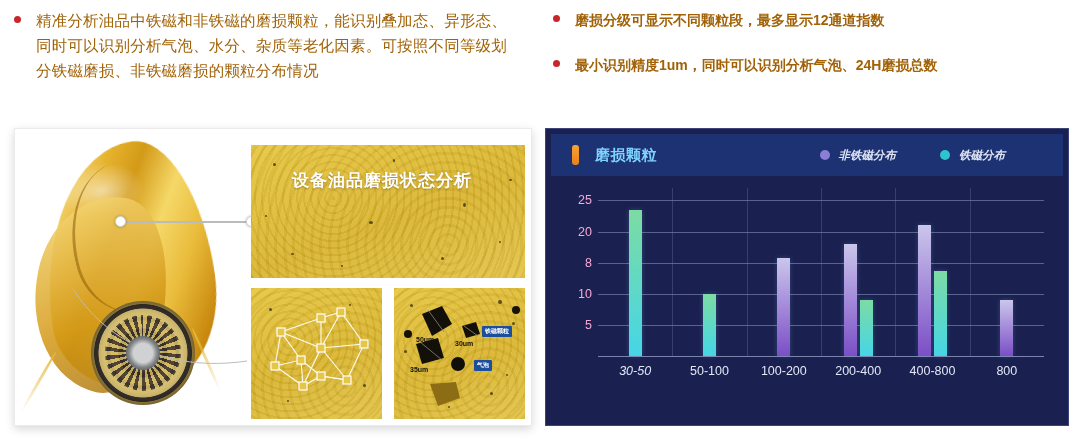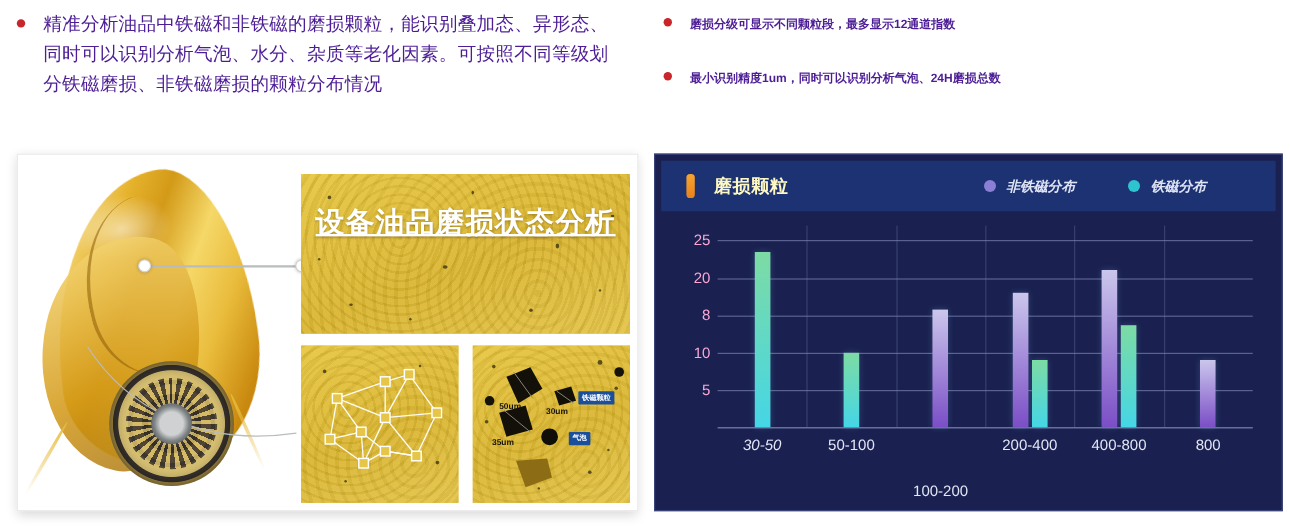--- a/index.html
+++ b/index.html
@@ -15,25 +15,25 @@
   
   .bullets-left  { position: absolute; left: 14px;  top: 8px; width: 500px; }
   .bullets-right { position: absolute; left: 553px; top: 8px; width: 512px; }
 
   .bullet { display: flex; align-items: flex-start; margin-bottom: 14px; }
   .bullet .dot {
     flex: 0 0 auto; width: 7px; height: 7px; border-radius: 50%;
     background: #c8262b; margin-top: 8px; margin-right: 15px;
   }
   .bullet .txt {
-    font-size: 15.5px; line-height: 25px; color: #4c1d95;
+    font-size: 15.5px; line-height: 25px; color: #a16207;
     letter-spacing: 0.2px;
   }
   .bullets-right .bullet { margin-bottom: 20px; }
-  .bullets-right .bullet .txt { font-size: 10px; font-weight: bold; letter-spacing: 0; }
+  .bullets-right .bullet .txt { font-size: 14px; font-weight: bold; letter-spacing: 0; }
   .bullets-right .bullet .dot { margin-top: 7px; }
 
   
   .photo-card {
     position: absolute; left: 14px; top: 128px;
     width: 518px; height: 298px;
     background: #ffffff;
     border: 1px solid #eceaea;
     box-shadow: 0 3px 9px rgba(0,0,0,0.16);
   }
@@ -112,25 +112,24 @@
   }
   .micro .speck {
     position: absolute; border-radius: 50%; background: #3b3512; opacity: .8;
   }
   .micro-main  { left: 236px; top: 16px;  width: 274px; height: 133px; }
   .micro-net   { left: 236px; top: 159px; width: 131px; height: 131px; }
   .micro-part  { left: 379px; top: 159px; width: 131px; height: 131px; }
 
   .micro-title {
     position: absolute; left: 0; right: 12px; top: 24px;
-    text-align: right;
-    font-size: 24px; font-weight: bold; color: #ffffff;
+    text-align: center;
+    font-size: 17px; font-weight: bold; color: #ffffff;
     letter-spacing: 1px;
     text-shadow: 0 1px 2px rgba(90,65,0,.45);
-    text-decoration: underline;
   }
 
   .netgraph { position: absolute; left: 0; top: 0; width: 131px; height: 131px; }
   .p-label {
     position: absolute; font-size: 7px; color: #14110c; font-weight: bold;
     white-space: nowrap;
   }
   .p-badge {
     position: absolute; font-size: 6px; color: #ffffff; font-weight: bold;
     background: #1b4f9c; padding: 1px 3px; white-space: nowrap;
@@ -148,21 +147,21 @@
     position: relative; height: 42px; margin: 5px 5px 0 5px;
     background: #1d3273;
     display: flex; align-items: center;
   }
   .head-mark {
     width: 7px; height: 20px; border-radius: 3px;
     background: linear-gradient(#f7a430, #e8821c);
     margin-left: 21px;
   }
   .head-title {
-    margin-left: 16px; color: #fef9c3; font-size: 15px; font-weight: bold;
+    margin-left: 16px; color: #7dd3fc; font-size: 15px; font-weight: bold;
     letter-spacing: .5px;
   }
   .legend { margin-left: auto; display: flex; align-items: center; margin-right: 58px; }
   .legend-item { display: flex; align-items: center; margin-left: 44px; font-style: italic; }
   .legend-dot { width: 10px; height: 10px; border-radius: 50%; margin-right: 9px; }
   .legend-label { color: #dfe4f5; font-size: 11.5px; font-weight: bold; }
 
   .plot { position: relative; margin: 12px 18px 0 18px; height: 226px; }
   .y-axis { position: absolute; left: 0; top: 0; width: 34px; height: 168px; }
   .y-tick {
@@ -357,21 +356,21 @@
           <div class="bar purple" title="非铁磁分布 100-200: 15.7" style="height: 97.6889px; left: calc(41.6667% - 6.5px);"></div>
           <div class="bar purple" title="非铁磁分布 200-400: 18" style="height: 112px; left: calc(58.3333% - 14.5px);"></div>
           <div class="bar teal" title="铁磁分布 200-400: 9" style="height: 56px; left: calc(58.3333% + 1.5px);"></div>
           <div class="bar purple" title="非铁磁分布 400-800: 21.1" style="height: 131.289px; left: calc(75% - 14.5px);"></div>
           <div class="bar teal" title="铁磁分布 400-800: 13.6" style="height: 84.6222px; left: calc(75% + 1.5px);"></div>
           <div class="bar purple" title="非铁磁分布 800: 9" style="height: 56px; left: calc(91.6667% - 6.5px);"></div>
         </div>
       <div class="x-labels" id="xLabels">
           <div class="x-label" style="left: 8.33333%; font-style: italic;">30-50</div>
           <div class="x-label" style="left: 25%;">50-100</div>
-          <div class="x-label" style="left: 41.6667%; margin-top: 38px;">100-200</div>
+          <div class="x-label" style="left: 41.6667%;">100-200</div>
           <div class="x-label" style="left: 58.3333%;">200-400</div>
           <div class="x-label" style="left: 75%;">400-800</div>
           <div class="x-label" style="left: 91.6667%;">800</div>
         </div>
     </div>
 
   </div>
 </div>
 
 </body></html>

